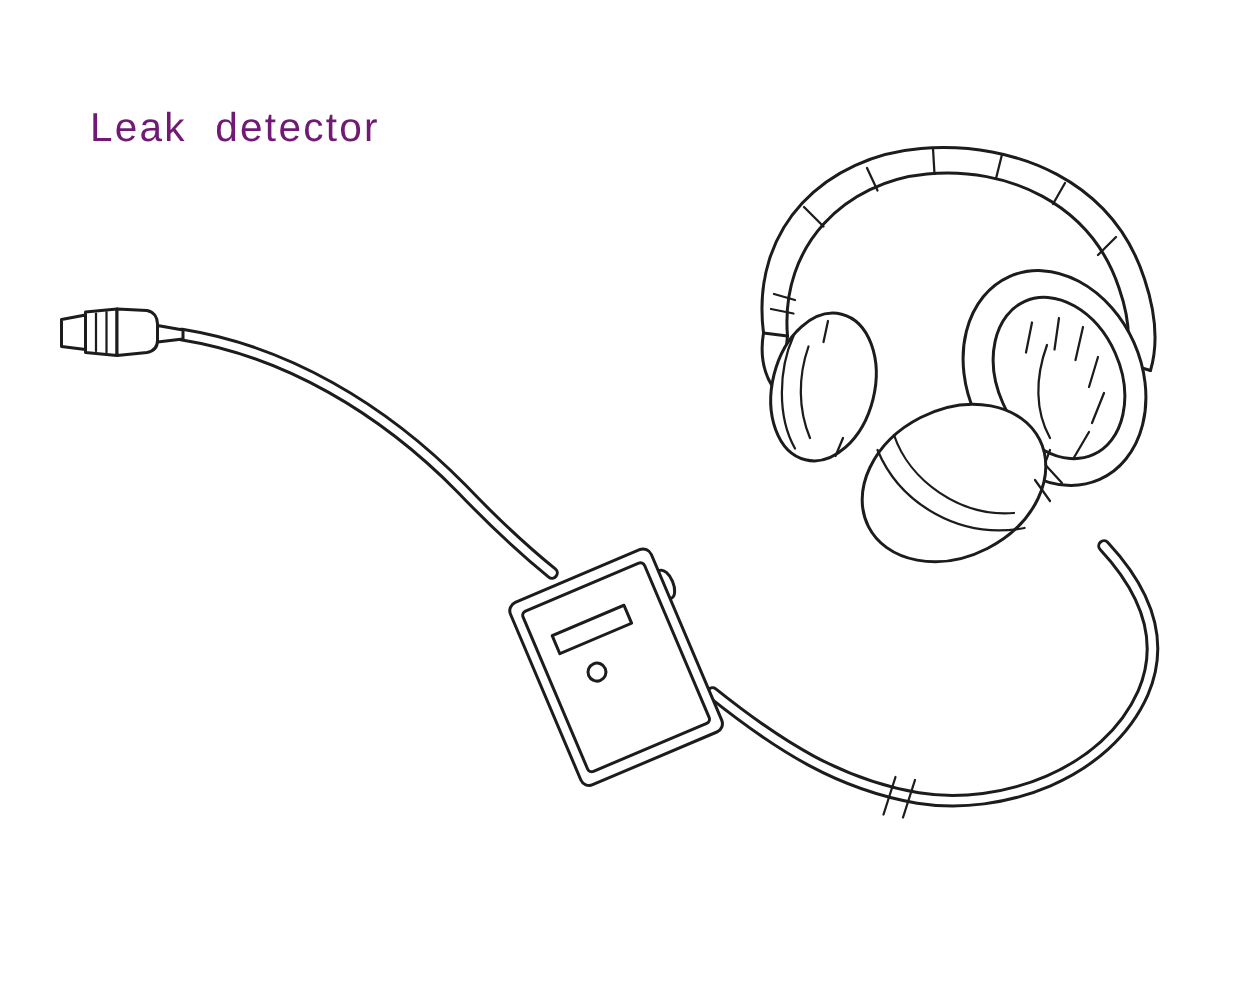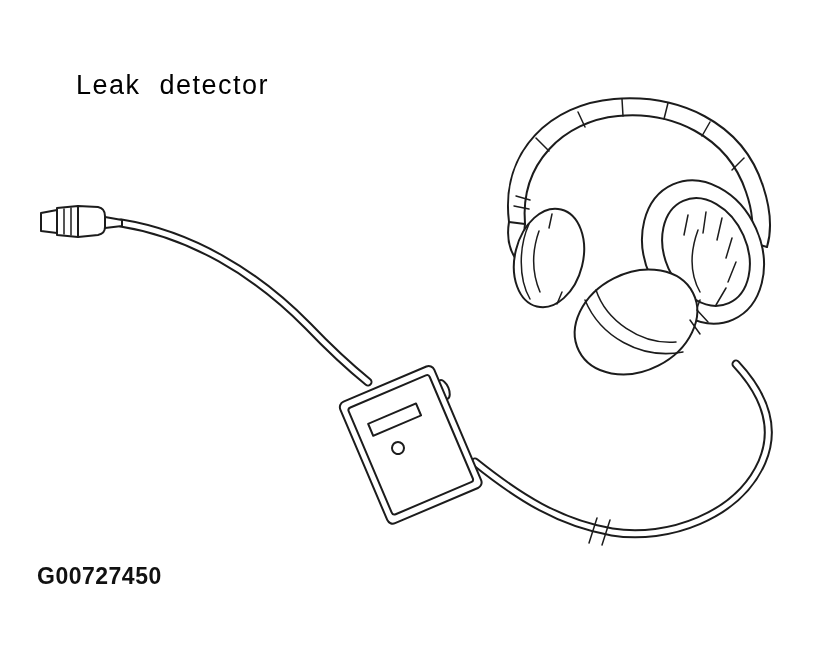--- a/index.html
+++ b/index.html
@@ -10,24 +10,24 @@
   .page {
     position: relative;
     width: 827px;
     height: 664px;
     background: #ffffff;
     overflow: hidden;
     font-family: "Liberation Sans", sans-serif;
   }
   .figure-title {
     position: absolute;
-    left: 76px;
+    left: 60px;
     top: 70px;
     font-size: 27px;
-    color: #000000;
+    color: #701a75;
     letter-spacing: 1.5px;
     word-spacing: 10px;
   }
   .figure-id {
     position: absolute;
     left: 37px;
     top: 563px;
     font-size: 23px;
     font-weight: bold;
     color: #111;
@@ -154,15 +154,14 @@
     <g>
       <path class="ln-fill" d="M41 213 L57 210 L57 233 L41 231 Z"></path>
       <path class="ln-fill" d="M57 208 L78 206 L78 237 L57 235 Z"></path>
       <path class="ln-fill" d="M78 206 L98 207 C103 208 105 212 105 216 L105 227 C105 231 103 234 98 235 L78 237 Z"></path>
       <line class="hatch" x1="64" y1="209" x2="64" y2="234"></line>
       <line class="hatch" x1="71" y1="208" x2="71" y2="235"></line>
       <path class="ln-fill" d="M105 217 L122 220 L122 226 L105 228 Z"></path>
     </g>
   </svg>
 
-  <div class="figure-id">G00727450</div>
 
 </div>
 
 </body></html>

